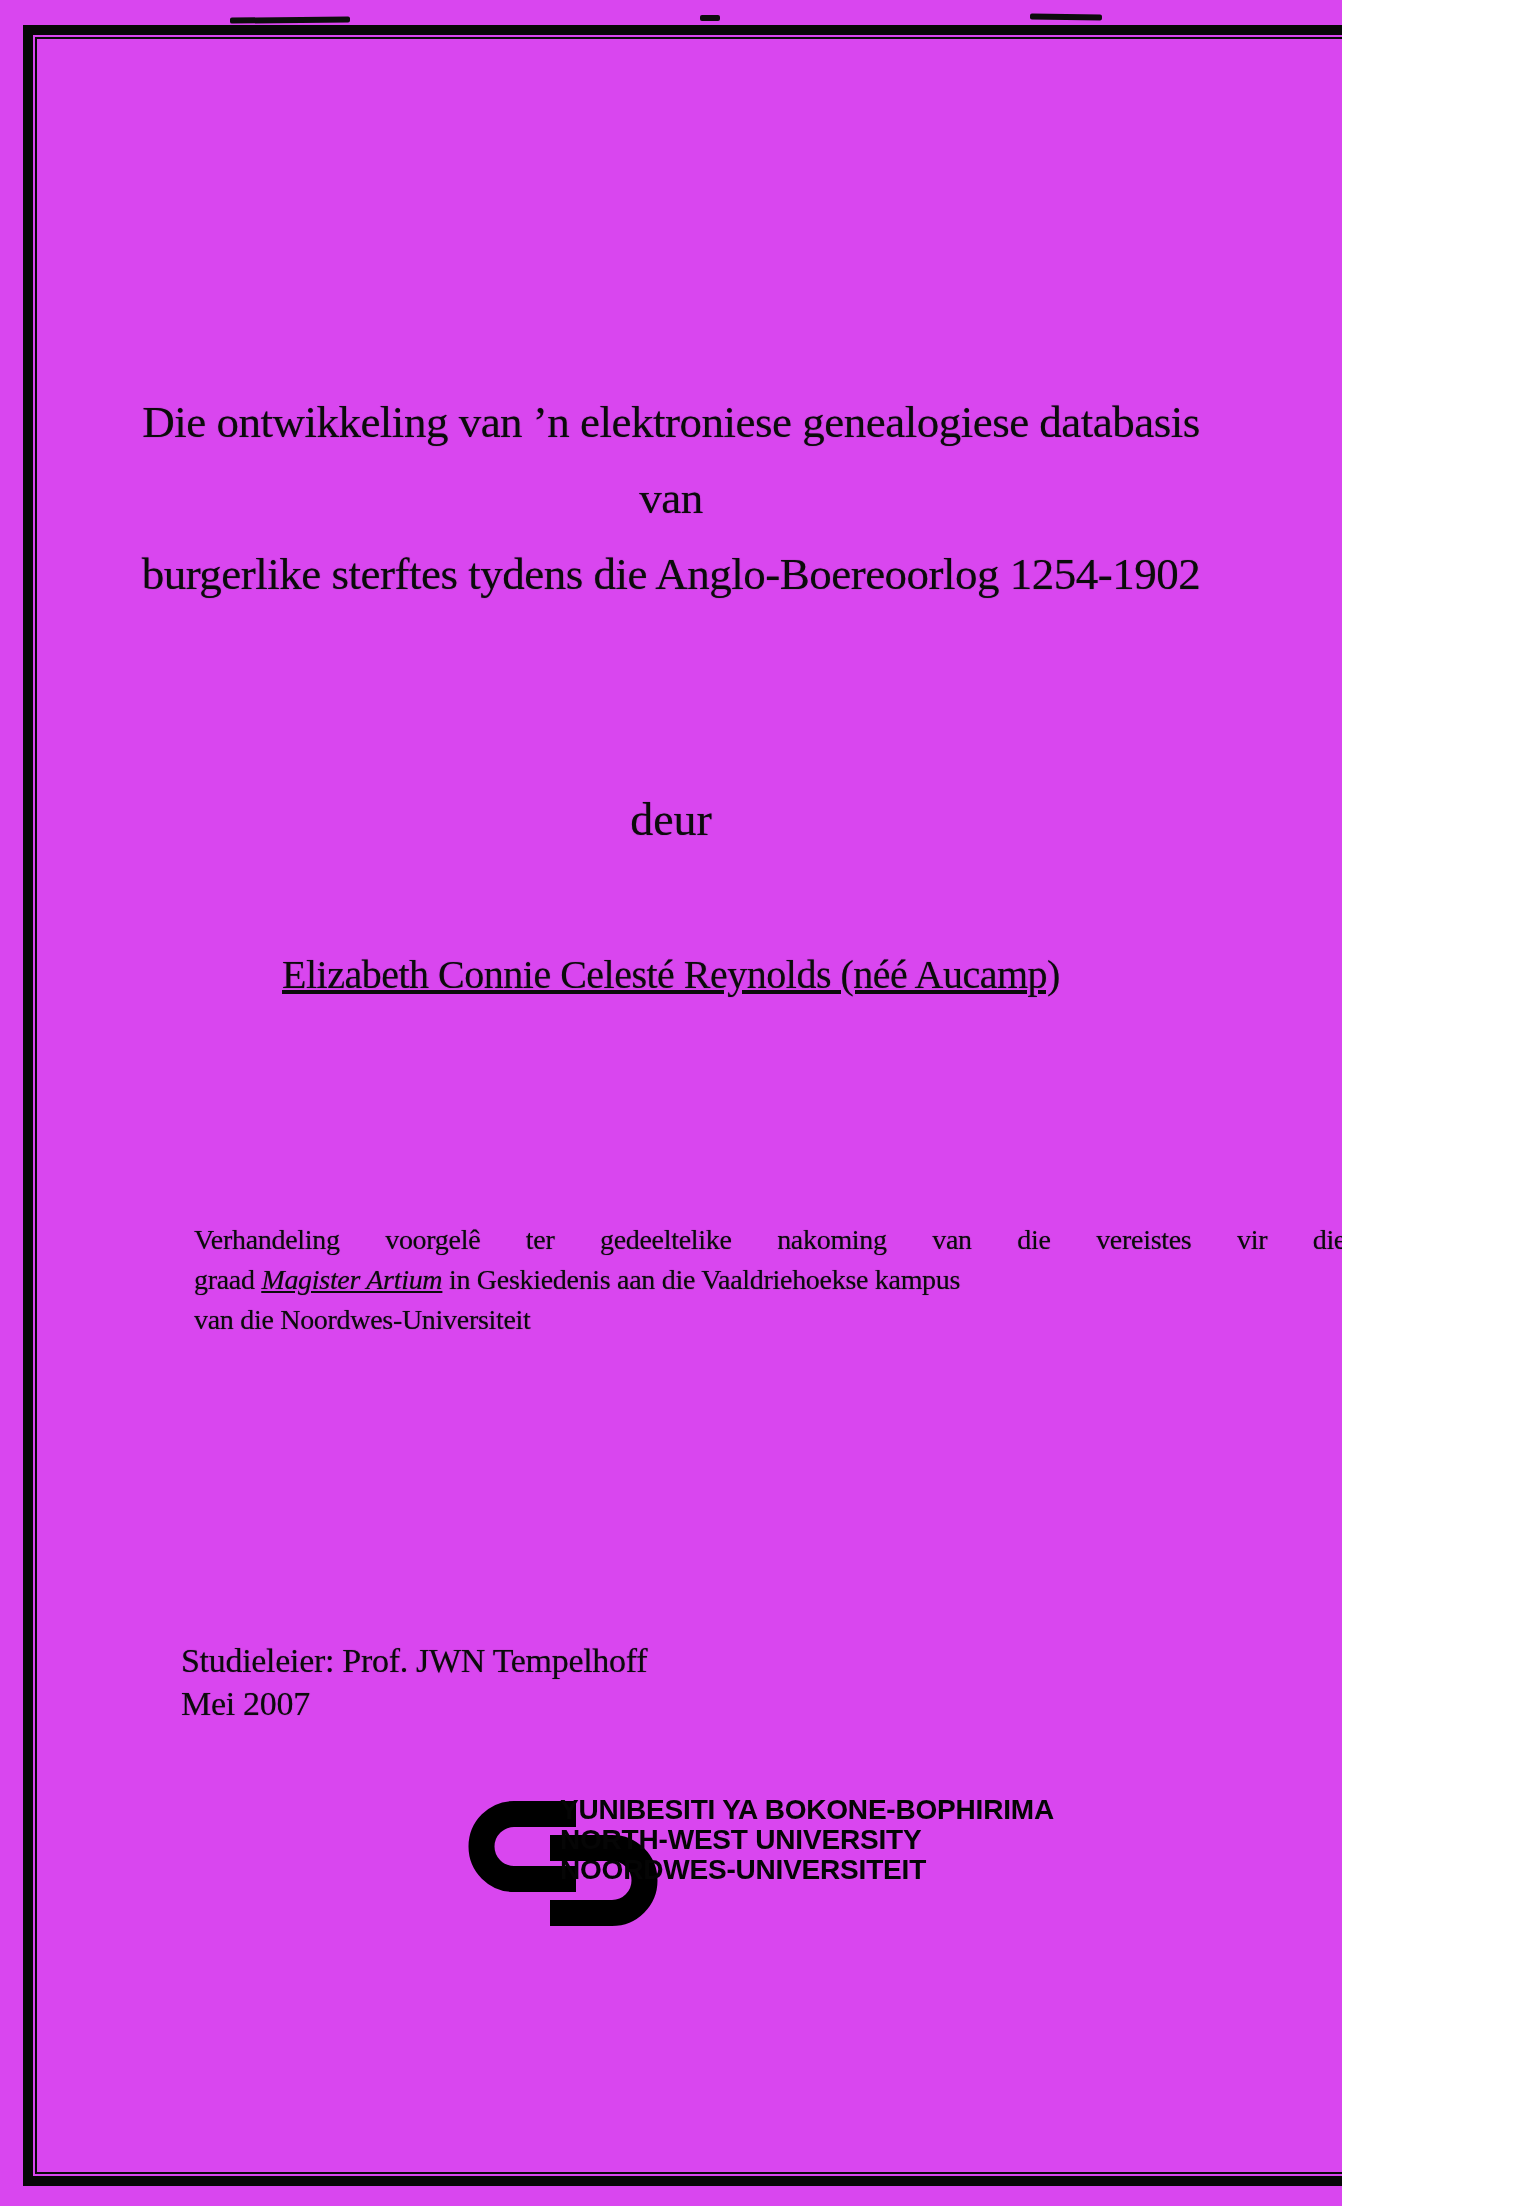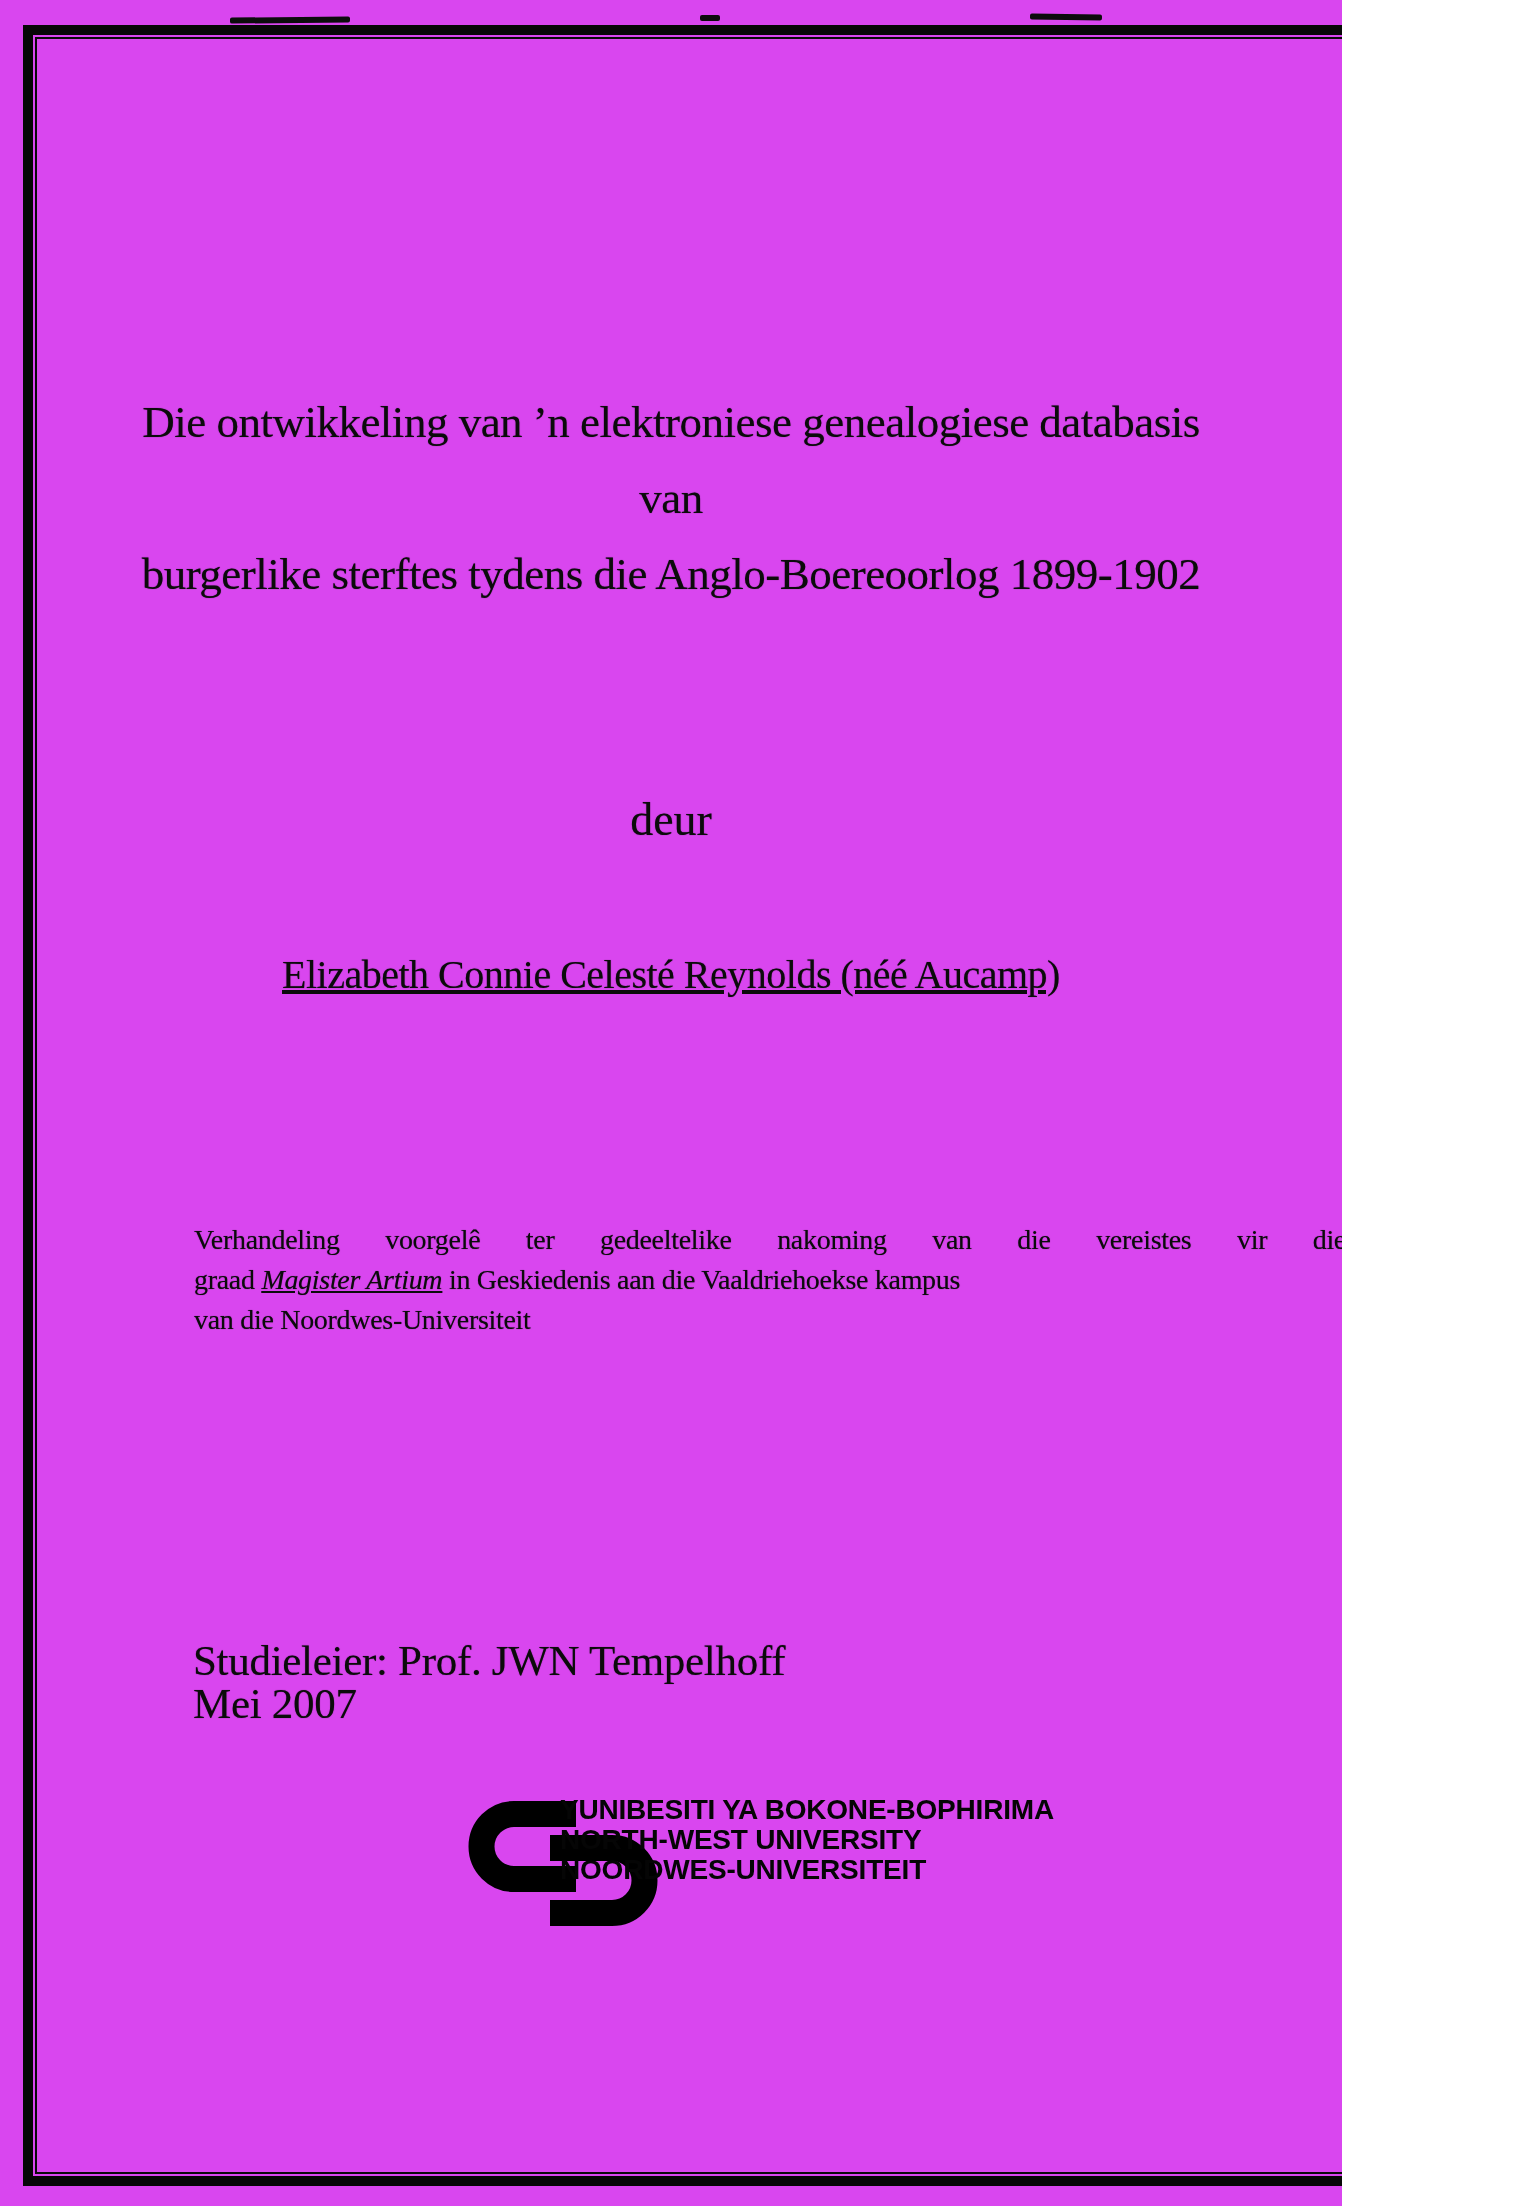--- a/index.html
+++ b/index.html
@@ -41,22 +41,22 @@
     position:absolute;left:0;right:0;top:950px;
     text-align:center;font-size:40px;line-height:50px;letter-spacing:-.5px;text-decoration:underline;
   }
   .statement{
     position:absolute;left:194px;width:1152px;top:1220px;
     font-size:28px;line-height:40px;letter-spacing:-.3px;
   }
   .statement .line1{text-align:justify;text-align-last:justify;}
   .statement .it{font-style:italic;text-decoration:underline;}
   .supervision{
-    position:absolute;left:193px;top:1639px;
-    font-size:43px;line-height:43px;letter-spacing:-.3px;
+    position:absolute;left:181px;top:1639px;
+    font-size:34px;line-height:43px;letter-spacing:-.3px;
   }
   .logo-mark{
     position:absolute;left:468px;top:1801px;width:190px;height:125px;
   }
   .logo-text{
     position:absolute;left:560px;top:1795px;width:506px;
     text-align:left;
     font-family:"Liberation Sans","DejaVu Sans",sans-serif;
     font-weight:700;font-size:28px;line-height:30px;letter-spacing:-.2px;
     color:#050505;
@@ -71,21 +71,21 @@
   <div class="speck s2"></div>
   <div class="speck s3"></div>
   <div class="speck s4"></div>
 
   <div class="frame-outer">
     <div class="frame-inner"></div>
   </div>
 
   <div class="title scantext">
     <div>Die ontwikkeling van ’n elektroniese genealogiese databasis van</div>
-    <div>burgerlike sterftes tydens die Anglo-Boereoorlog 1899-1902</div>
+    <div>burgerlike sterftes tydens die Anglo-Boereoorlog 1254-1902</div>
   </div>
 
   <div class="byline-pre scantext">deur</div>
 
   <div class="author scantext">Elizabeth Connie Celesté Reynolds (néé Aucamp)</div>
 
   <div class="statement scantext">
     <div class="line1">Verhandeling voorgelê ter gedeeltelike nakoming van die vereistes vir die</div>
     <div><span>graad </span><span class="it">Magister Artium</span><span> in Geskiedenis aan die Vaaldriehoekse kampus</span></div>
     <div>van die Noordwes-Universiteit</div>

